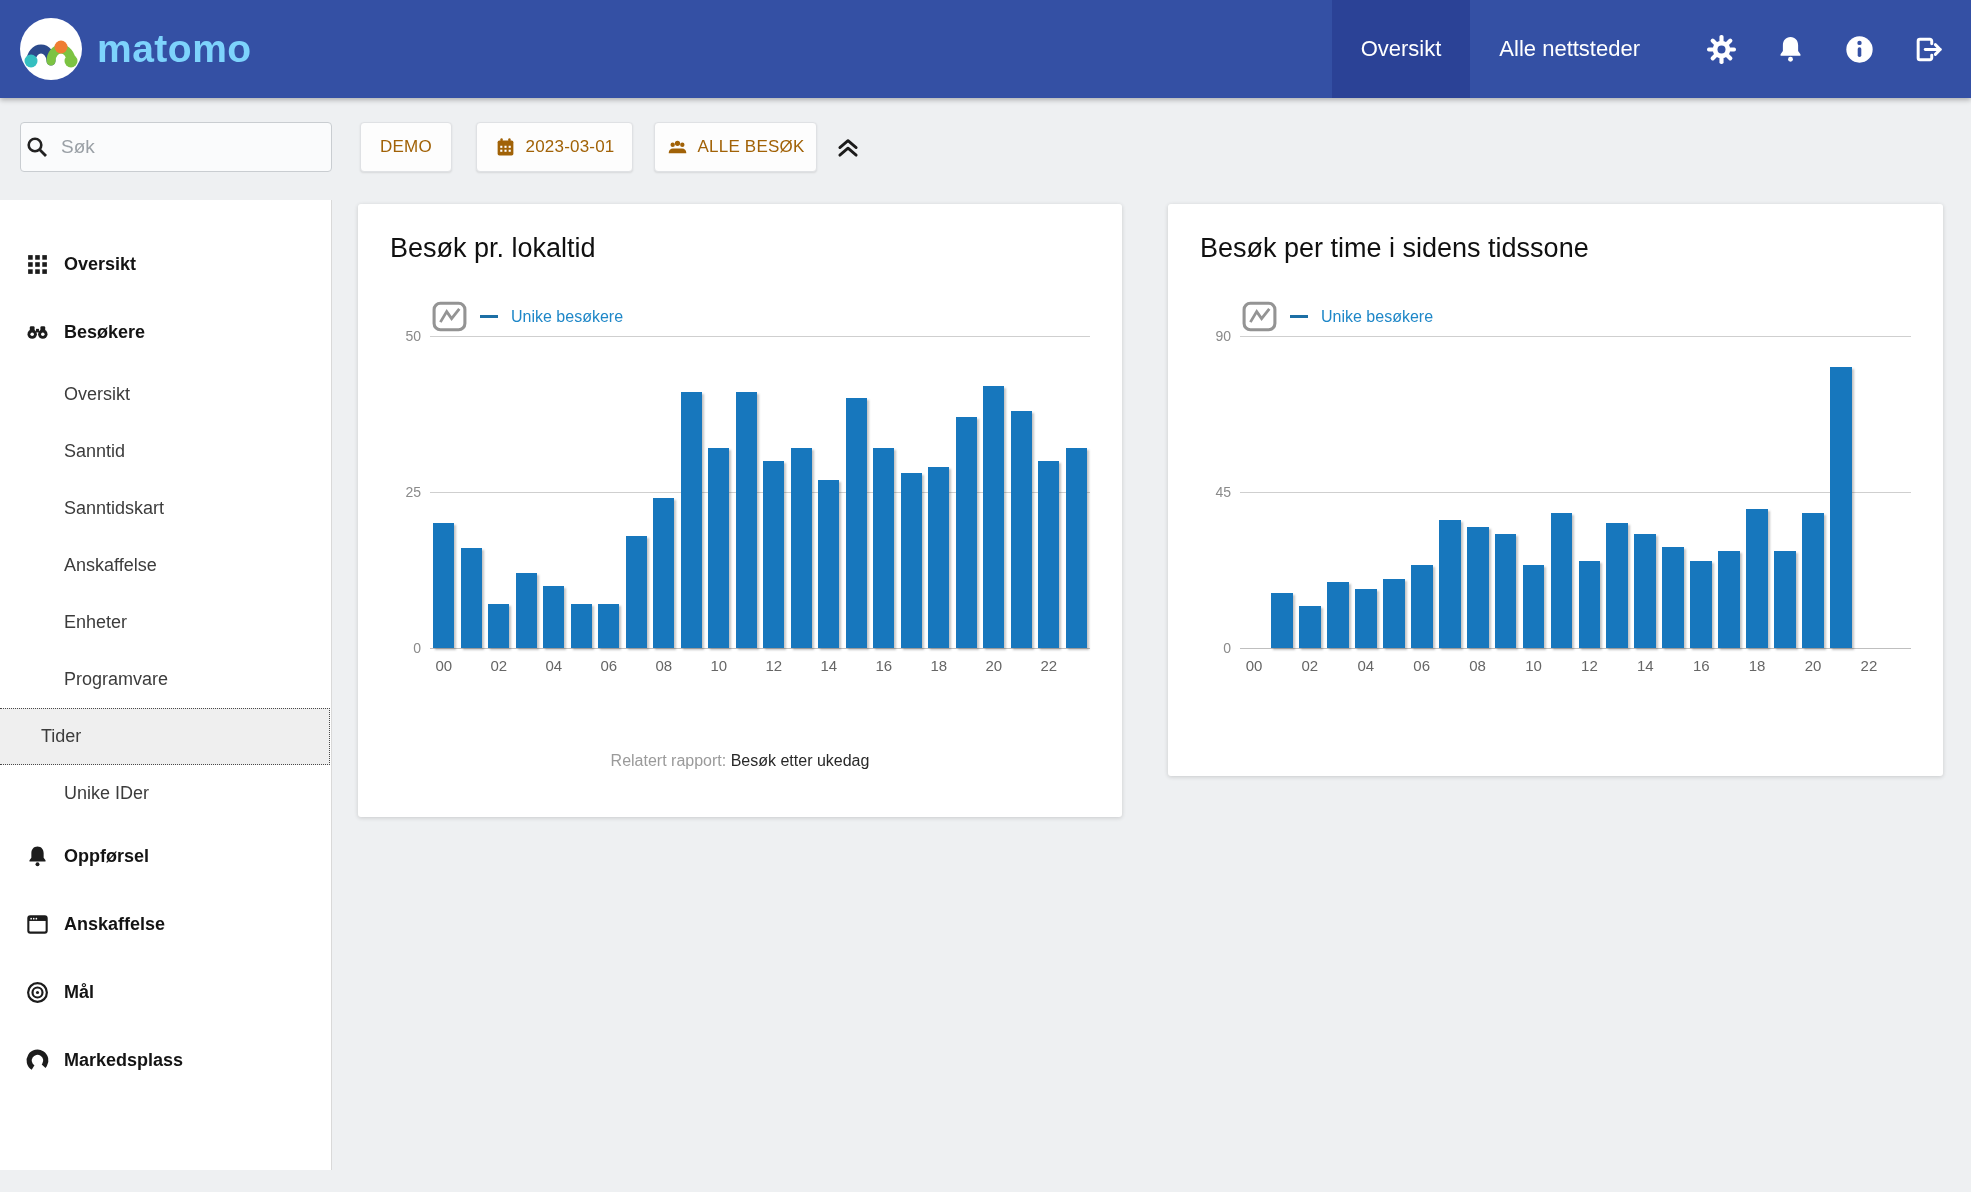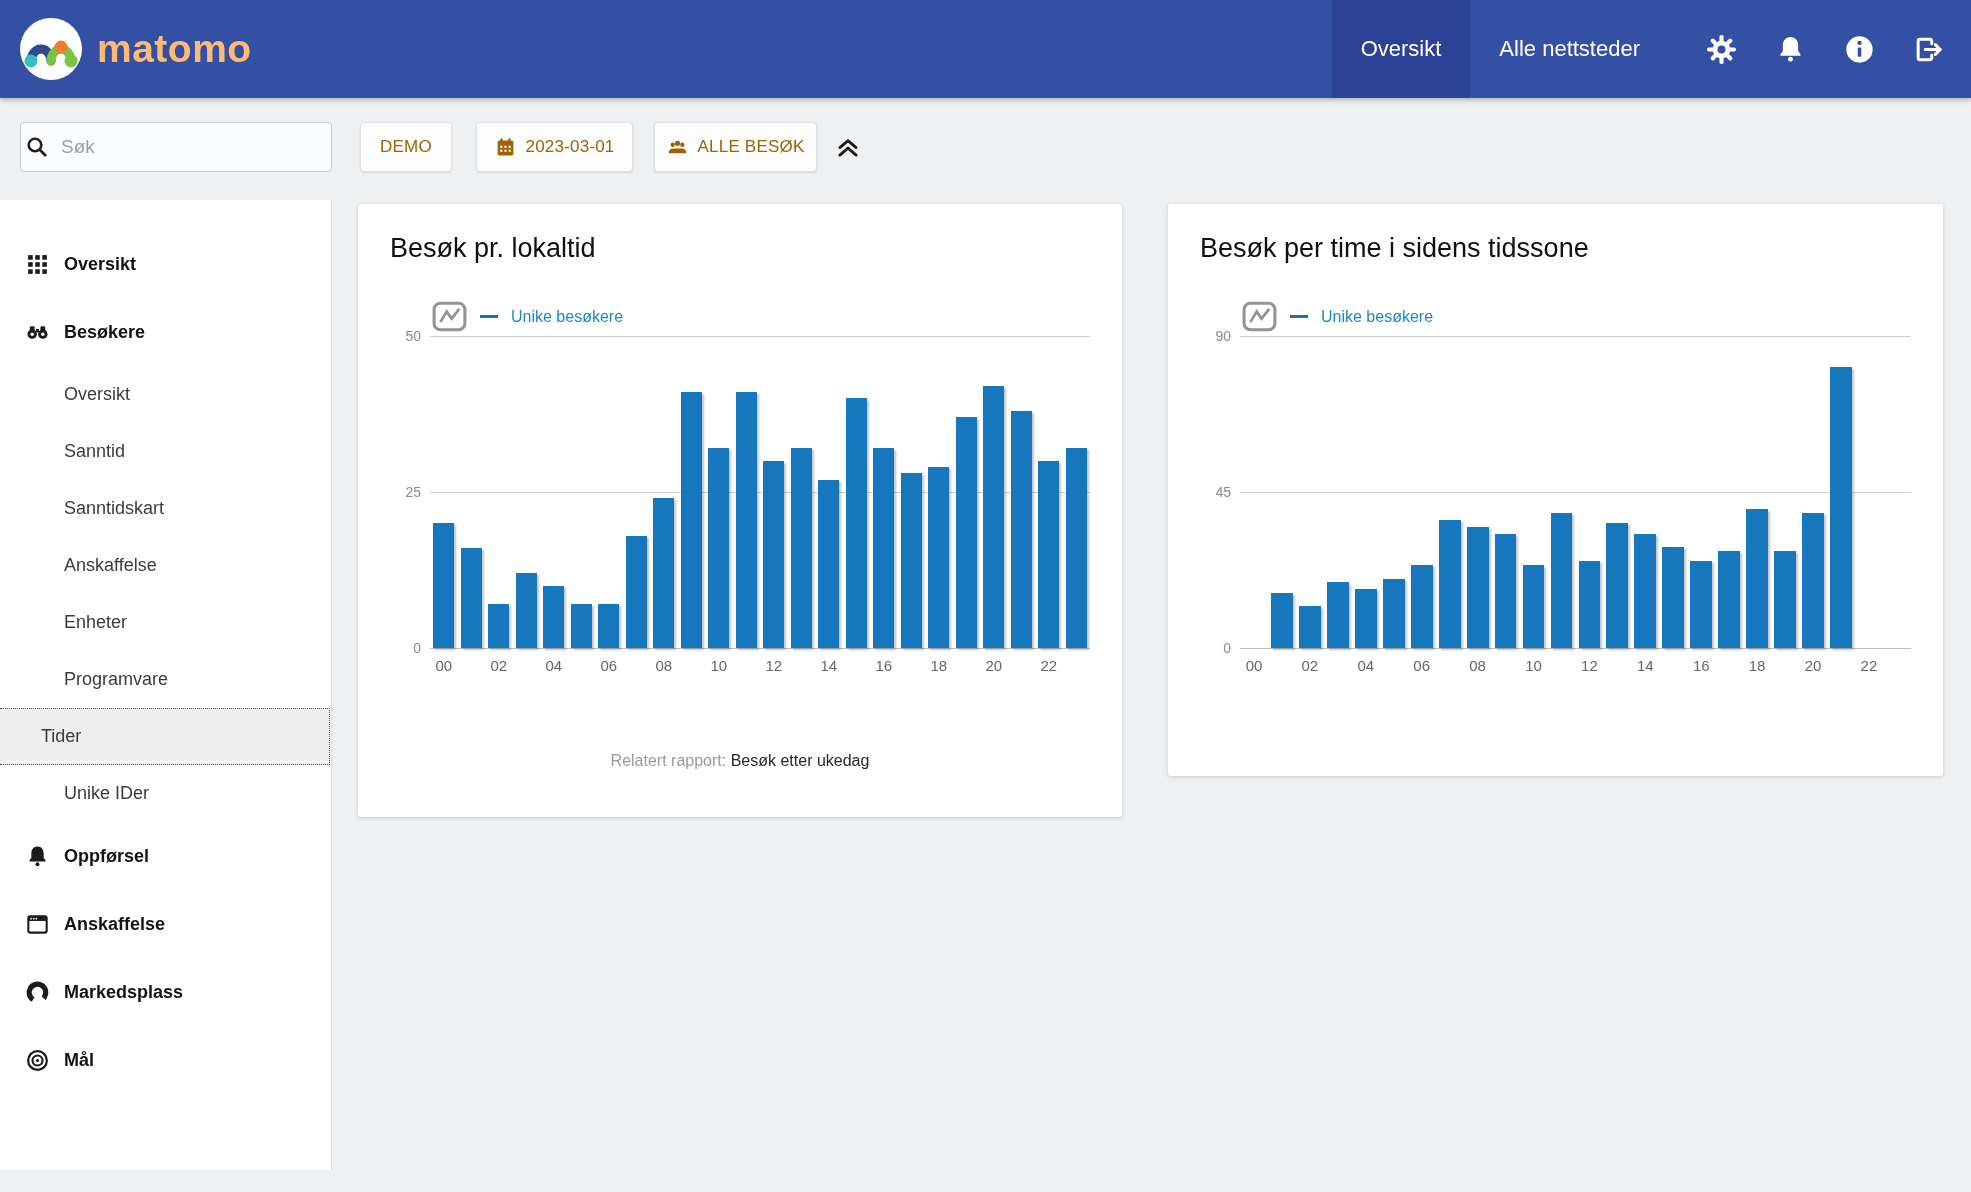--- a/index.html
+++ b/index.html
@@ -6,21 +6,21 @@
   body{
     width:1971px;height:1192px;position:relative;overflow:hidden;
     background:#eef0f2;font-family:"Liberation Sans",sans-serif;
     -webkit-font-smoothing:antialiased;
   }
   
   .navbar{position:absolute;top:0;left:0;width:1971px;height:98px;background:#3450a4;
     display:flex;align-items:center;box-shadow:0 2px 5px rgba(0,0,0,.28);z-index:10;}
   .brand{display:flex;align-items:center;gap:15px;margin-left:20px;cursor:pointer;}
   .brand-logo{width:62px;height:62px;display:block;}
-  .brand-name{color:#fdba74;font-size:39px;font-weight:700;letter-spacing:.5px;}
+  .brand-name{color:#7dd3fc;font-size:39px;font-weight:700;letter-spacing:.5px;}
   .nav-right{margin-left:auto;display:flex;align-items:stretch;height:100%;}
   .nav-item{display:flex;align-items:center;padding:0 29px;color:#fff;font-size:22px;cursor:pointer;}
   .nav-item.active{background:#2b4296;}
   .nav-icons{display:flex;align-items:center;margin:0 8px 0 18px;}
   .icon-btn{width:69px;display:flex;justify-content:center;align-items:center;color:#fff;cursor:pointer;}
   .icon-btn svg{width:31px;height:31px;}
   
   .toolbar{position:absolute;top:122px;left:0;width:1971px;height:50px;}
   .search-box{position:absolute;left:20px;top:0;width:312px;height:50px;background:#fafbfc;
     border:1px solid #c9cdd1;border-radius:4px;display:flex;align-items:center;gap:10px;
@@ -262,35 +262,35 @@
             <circle cx="5.9" cy="6.4" r=".8"></circle>
             <circle cx="8.4" cy="6.4" r=".8"></circle>
             <circle cx="10.9" cy="6.4" r=".8"></circle>
           </g>
         </svg>
       </span>
       <span>Anskaffelse</span>
     </div>
     <div class="side-item section">
       <span class="side-icon">
-        <svg viewBox="0 0 24 24">
-          <circle cx="12" cy="12" r="8" fill="none" stroke="currentColor" stroke-width="5" stroke-dasharray="39 11.3" transform="rotate(122 12 12)"></circle>
-        </svg>
-      </span>
-      <span>Markedsplass</span>
-    </div>
-    <div class="side-item section">
-      <span class="side-icon">
         <svg viewBox="0 0 24 24" fill="none" stroke="currentColor">
           <circle cx="12" cy="12" r="9" stroke-width="2.1"></circle>
           <circle cx="12" cy="12" r="4.8" stroke-width="2.1"></circle>
           <circle cx="12" cy="12" r="1.5" fill="currentColor" stroke="none"></circle>
         </svg>
       </span>
       <span>Mål</span>
+    </div>
+    <div class="side-item section">
+      <span class="side-icon">
+        <svg viewBox="0 0 24 24">
+          <circle cx="12" cy="12" r="8" fill="none" stroke="currentColor" stroke-width="5" stroke-dasharray="39 11.3" transform="rotate(122 12 12)"></circle>
+        </svg>
+      </span>
+      <span>Markedsplass</span>
     </div>
   </aside>
 
 <section class="card" id="card-0">
   <div class="card-inner">
     <h2 class="card-title">Besøk pr. lokaltid</h2>
     <div class="plot-wrap" id="plot-0">
       <div class="legend-row">
         <span class="chart-ico"><svg viewBox="0 0 25 22" fill="none" stroke="currentColor">
               <rect x="1.5" y="1.5" width="22" height="19" rx="4.5" stroke-width="2.2"></rect>

